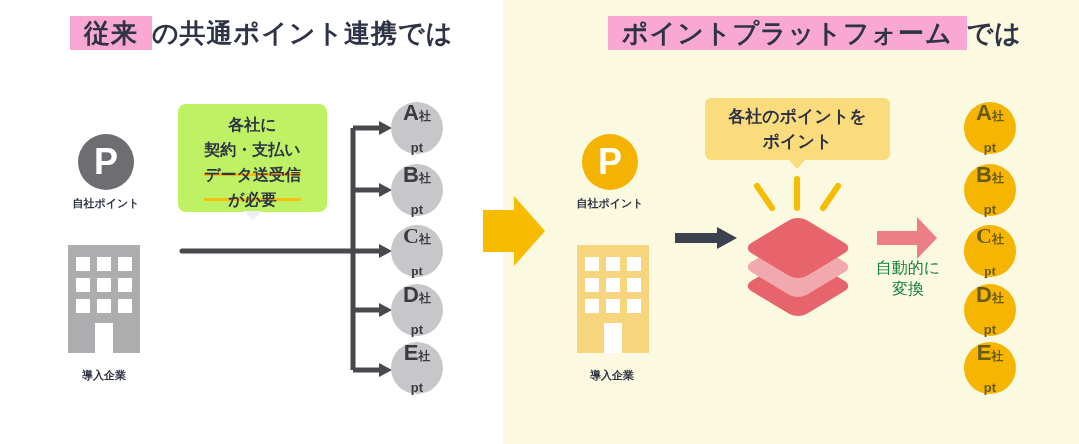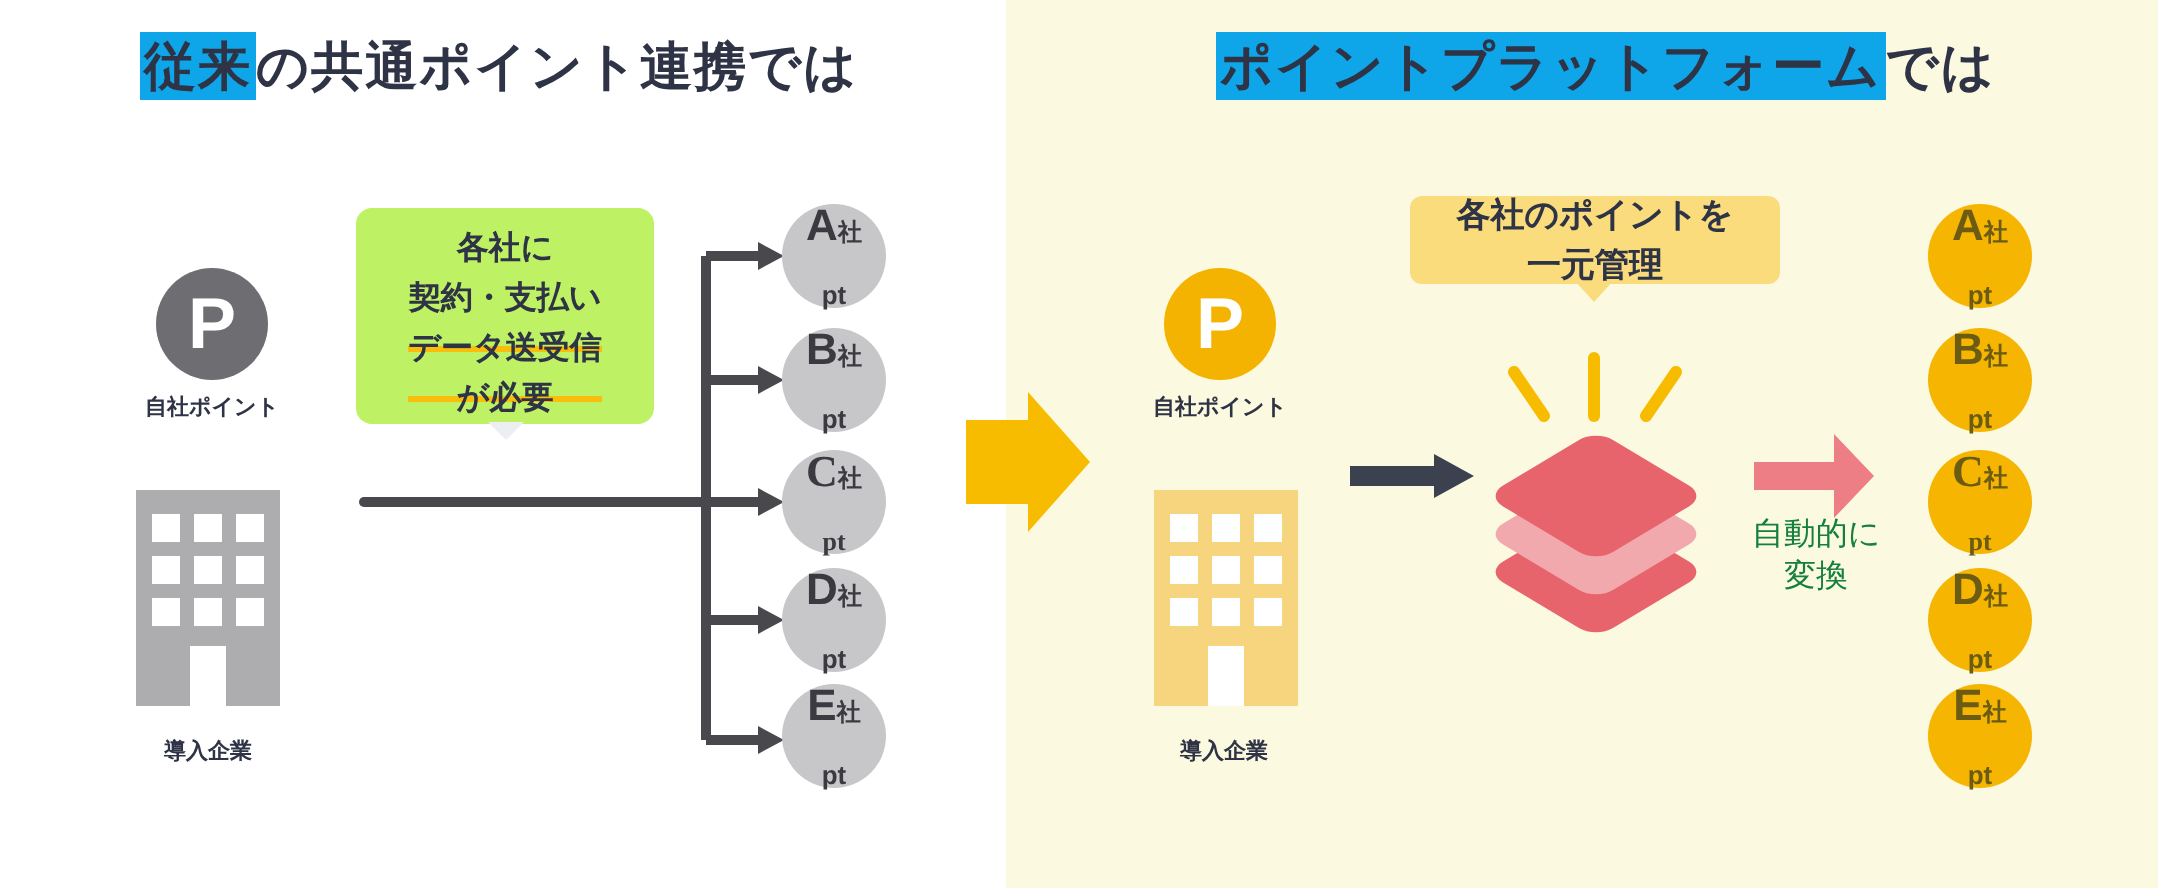--- a/index.html
+++ b/index.html
@@ -12,21 +12,21 @@
   .panel-right {
     position:absolute; left:503px; top:0; width:576px; height:444px;
     background:#FBF9DF;
   }
   .title {
     position:absolute; top:16px; font-size:26px; font-weight:bold;
     color:#2E3345; letter-spacing:1px; white-space:nowrap;
   }
   .title-left { left:70px; }
   .title-right { left:608px; }
-  .hl { background:#0ea5e9; padding:2px 2px; }
+  .hl { background:#f9a8d4; padding:2px 14px; }
 
   .pcircle {
     position:absolute; width:56px; height:56px; border-radius:50%;
     display:flex; align-items:center; justify-content:center;
     color:#fff; font-weight:bold; font-size:36px;
   }
   .pcircle-gray { left:78px; top:134px; background:#6D6D72; }
   .pcircle-yellow { left:582px; top:134px; background:#F5B301; }
 
   .icon-label {
@@ -49,21 +49,21 @@
     left:178px; top:104px; width:149px; height:100px;
     background:#bef264; border-radius:8px;
     font-size:16px; line-height:25px; padding-top:8px;
   }
   .bubble-gray .tail {
     position:absolute; left:66px; bottom:-8px; width:0; height:0;
     border-left:9px solid transparent; border-right:9px solid transparent;
     border-top:9px solid #EDEEF1;
   }
   .bubble-yellow {
-    left:705px; top:98px; width:185px; height:44px;
+    left:705px; top:98px; width:185px; height:62px;
     background:#FADC7D; border-radius:6px;
     font-size:17px; line-height:25px;
     display:flex; flex-direction:column; justify-content:center;
   }
   .bubble-yellow .tail {
     position:absolute; left:83px; bottom:-9px; width:0; height:0;
     border-left:9px solid transparent; border-right:9px solid transparent;
     border-top:10px solid #FADC7D;
   }
   .ul { border-bottom:3px solid #F9BD0B; padding-bottom:15px; }
@@ -193,21 +193,21 @@
       <rect x="50" y="33" width="14" height="14" fill="#fff"></rect>
     <rect x="8" y="54" width="14" height="14" fill="#fff"></rect>
       <rect x="29" y="54" width="14" height="14" fill="#fff"></rect>
       <rect x="50" y="54" width="14" height="14" fill="#fff"></rect>
     <rect x="27" y="78" width="18" height="30" fill="#fff"></rect>
   </svg>
   <div class="icon-label lbl-right-company">導入企業</div>
 
   <div class="bubble bubble-yellow">
     <div>各社のポイントを</div>
-    <div>一元管理</div>
+    <div>ポイント</div>
     <div class="tail"></div>
   </div>
 
   <svg class="abs" style="left:675px;top:227px;" width="62" height="22" viewBox="0 0 62 22">
     <polygon points="0,6 42,6 42,0 62,11 42,22 42,16 0,16" fill="#3C4150"></polygon>
   </svg>
 
   <svg class="abs" style="left:740px;top:175px;" width="115" height="40" viewBox="0 0 115 40">
     <g stroke="#F7BC00" stroke-width="6" stroke-linecap="round">
       <line x1="17" y1="11" x2="32" y2="33"></line>

